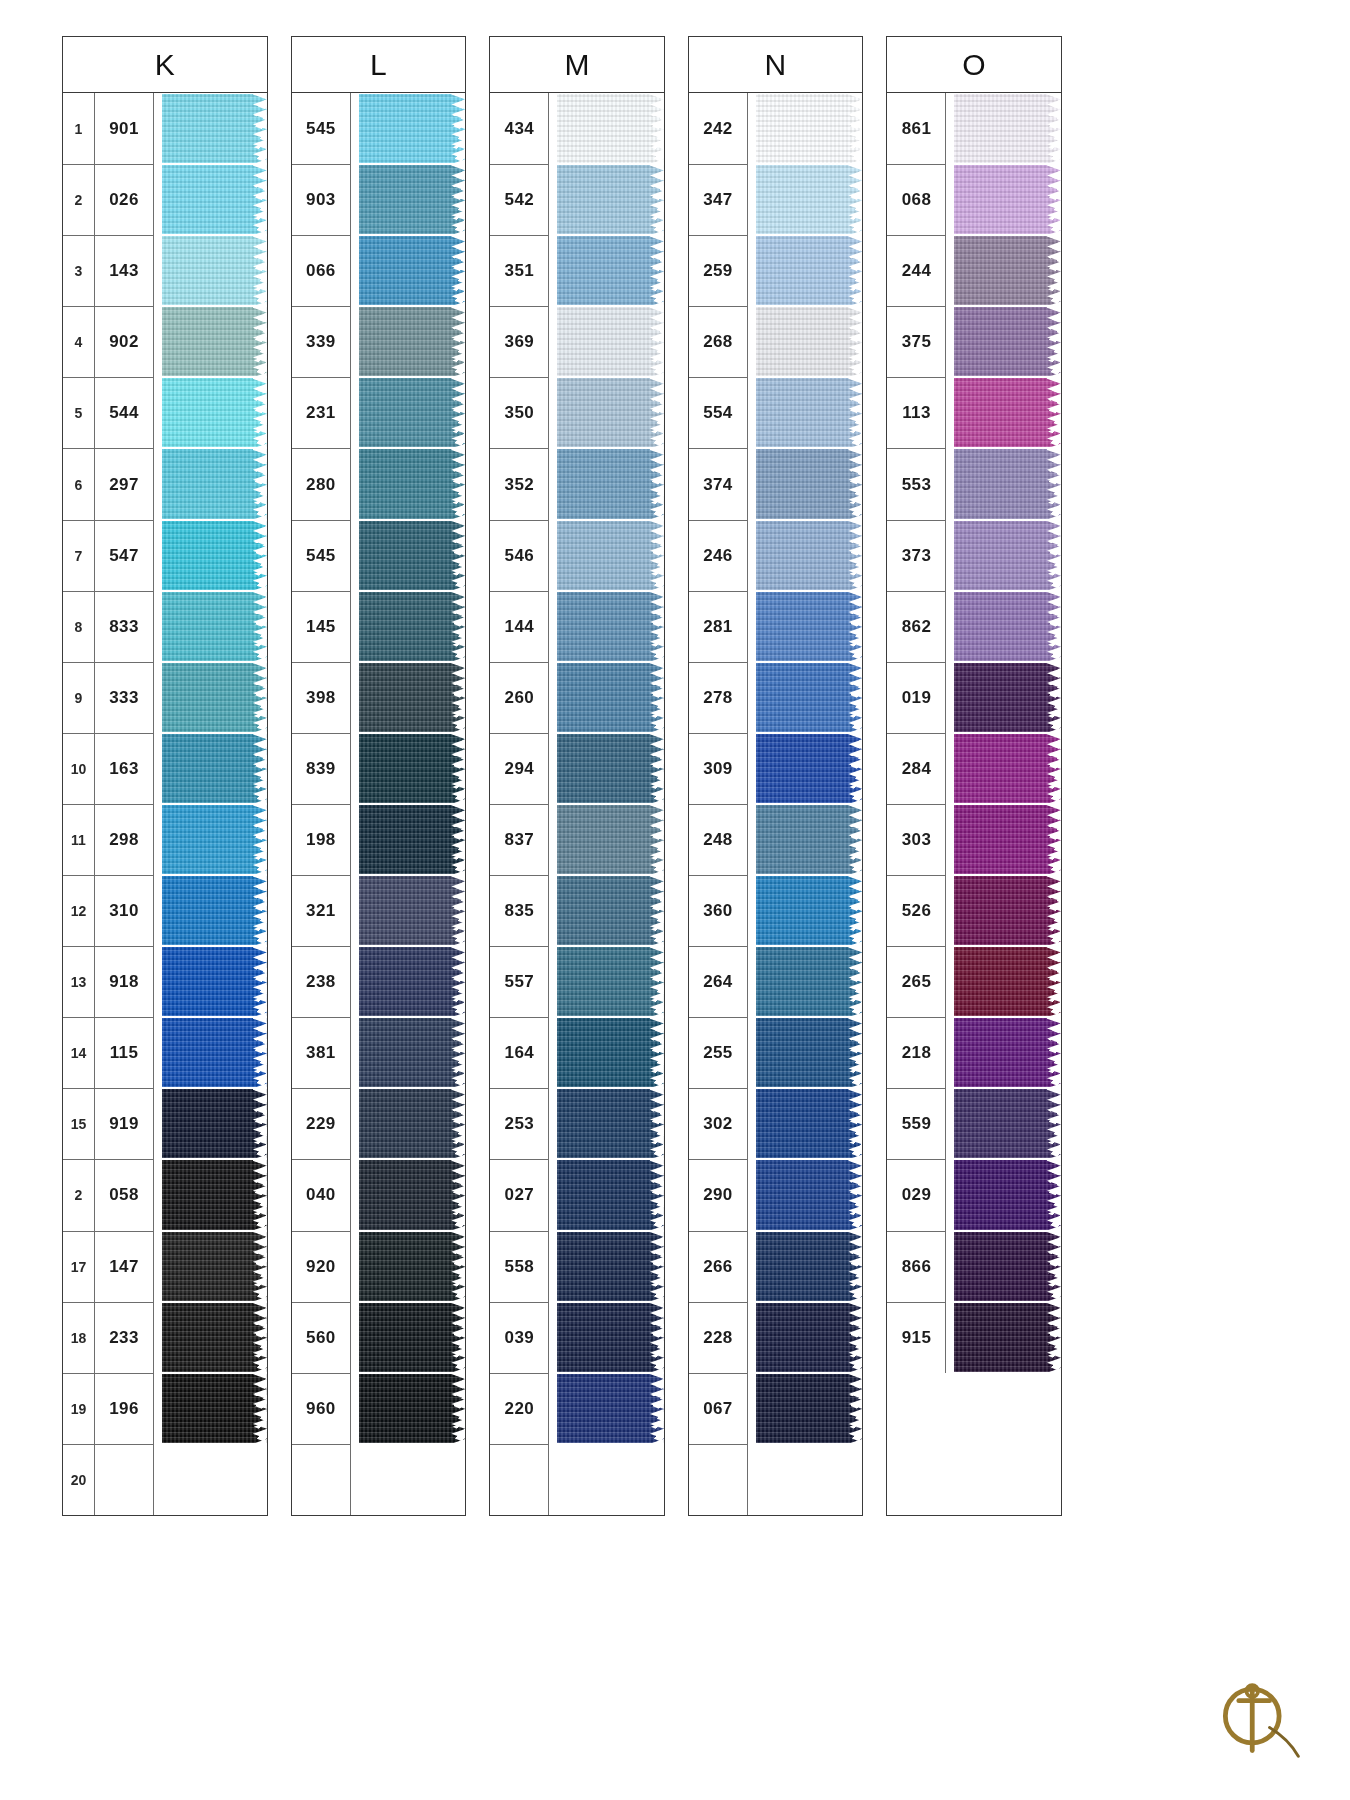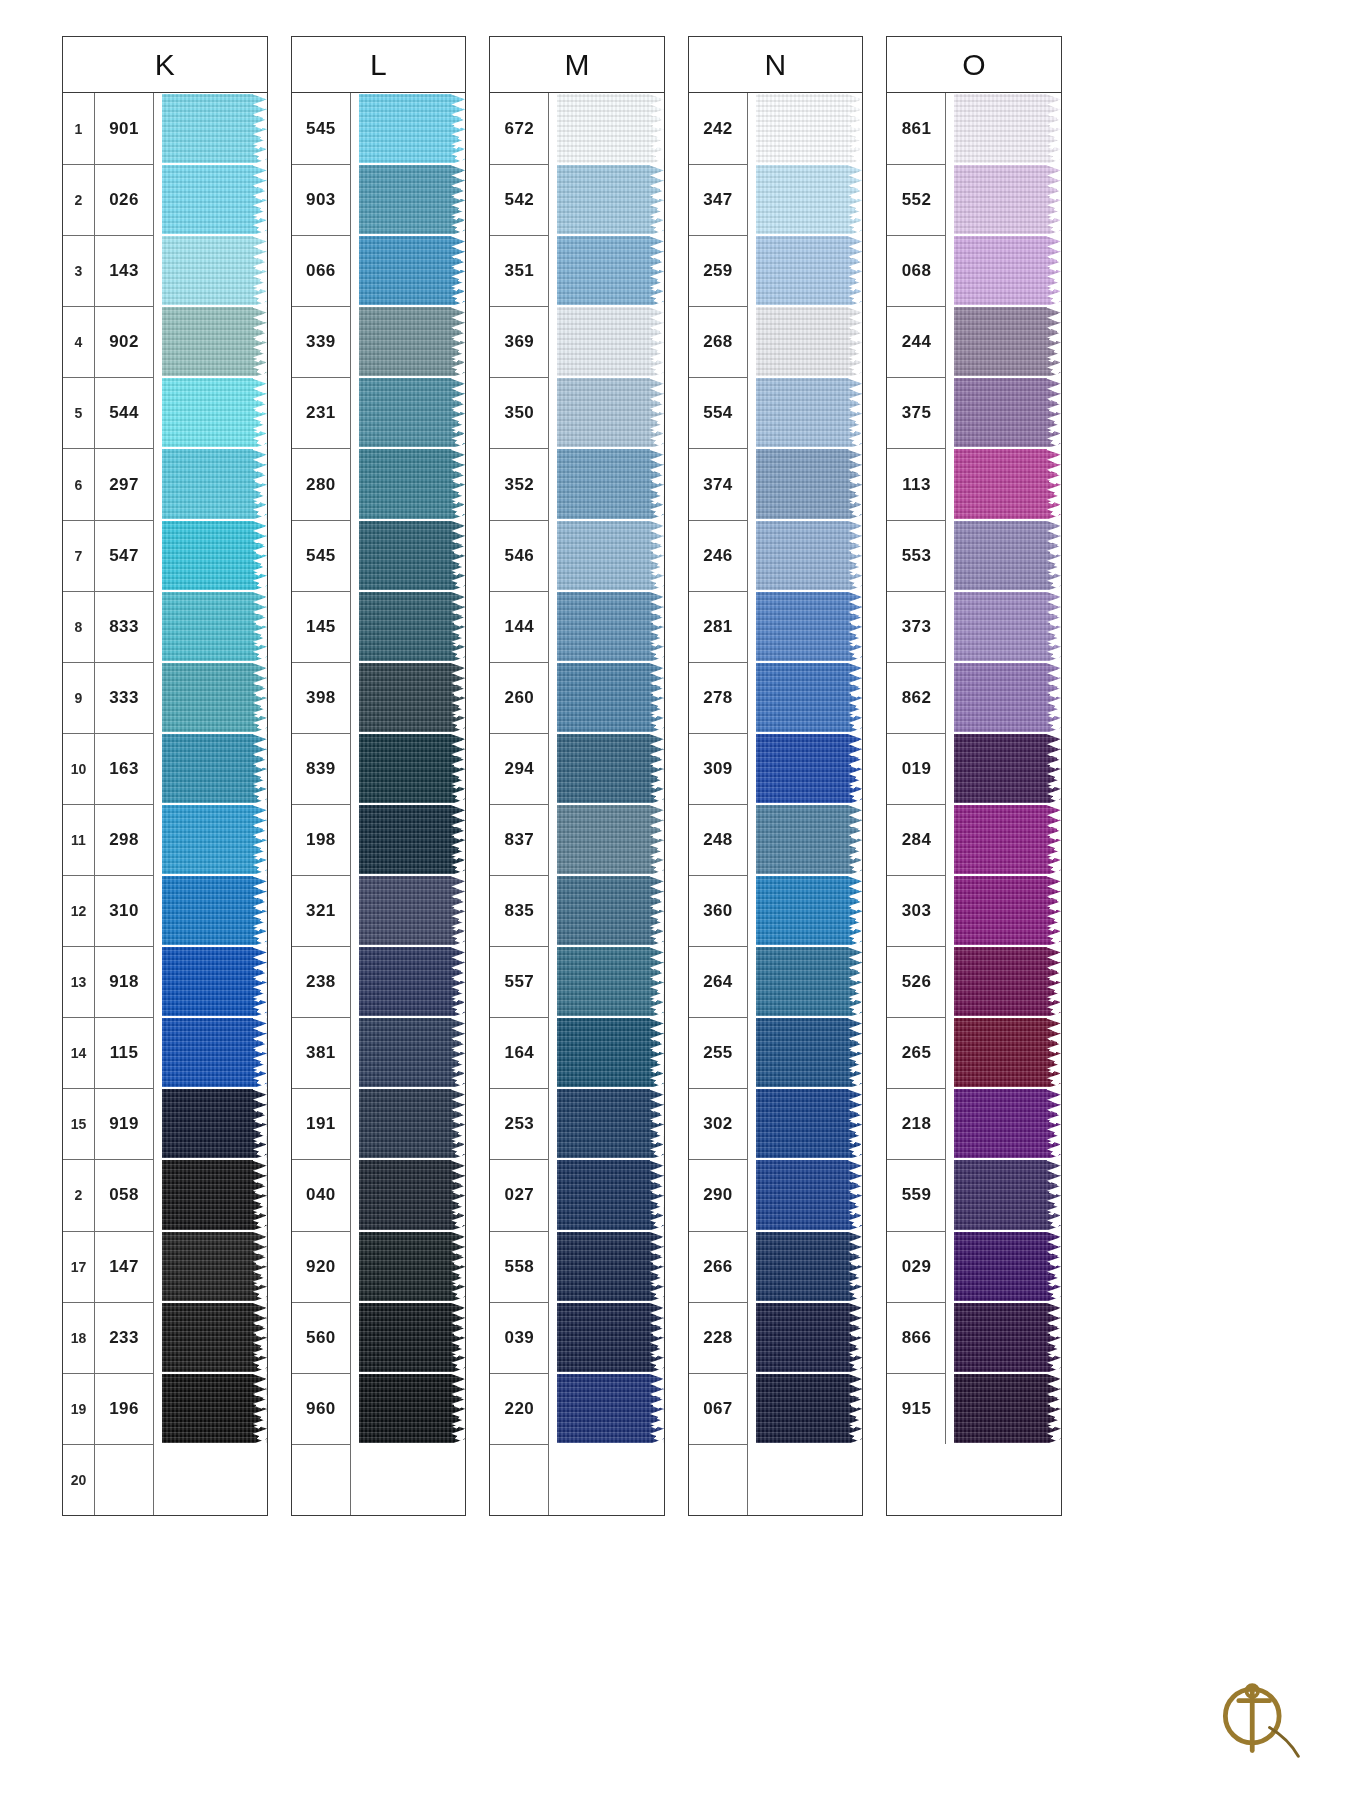--- a/index.html
+++ b/index.html
@@ -442,21 +442,21 @@
           </div>
           <div class="row">
             <div class="code">381</div>
             <div class="gap"></div>
             <div class="swatch-col">
               <div class="swatch" style="background-color: rgb(42, 58, 88);"></div>
               <div class="zig"></div>
             </div>
           </div>
           <div class="row">
-            <div class="code">191</div>
+            <div class="code">229</div>
             <div class="gap"></div>
             <div class="swatch-col">
               <div class="swatch" style="background-color: rgb(37, 51, 73);"></div>
               <div class="zig"></div>
             </div>
           </div>
           <div class="row">
             <div class="code">040</div>
             <div class="gap"></div>
             <div class="swatch-col">
@@ -496,21 +496,21 @@
             </div>
           </div>
         </div>
       </div>
       <div class="block">
         <div class="block-head">
           <span class="letter">M</span>
         </div>
         <div class="rows">
           <div class="row">
-            <div class="code">672</div>
+            <div class="code">434</div>
             <div class="gap"></div>
             <div class="swatch-col">
               <div class="swatch" style="background-color: rgb(244, 249, 251);"></div>
               <div class="zig"></div>
             </div>
           </div>
           <div class="row">
             <div class="code">542</div>
             <div class="gap"></div>
             <div class="swatch-col">
@@ -832,28 +832,20 @@
       <div class="block">
         <div class="block-head">
           <span class="letter">O</span>
         </div>
         <div class="rows">
           <div class="row">
             <div class="code">861</div>
             <div class="gap"></div>
             <div class="swatch-col">
               <div class="swatch" style="background-color: rgb(242, 238, 247);"></div>
-              <div class="zig"></div>
-            </div>
-          </div>
-          <div class="row">
-            <div class="code">552</div>
-            <div class="gap"></div>
-            <div class="swatch-col">
-              <div class="swatch" style="background-color: rgb(220, 195, 232);"></div>
               <div class="zig"></div>
             </div>
           </div>
           <div class="row">
             <div class="code">068</div>
             <div class="gap"></div>
             <div class="swatch-col">
               <div class="swatch" style="background-color: rgb(207, 169, 226);"></div>
               <div class="zig"></div>
             </div>

